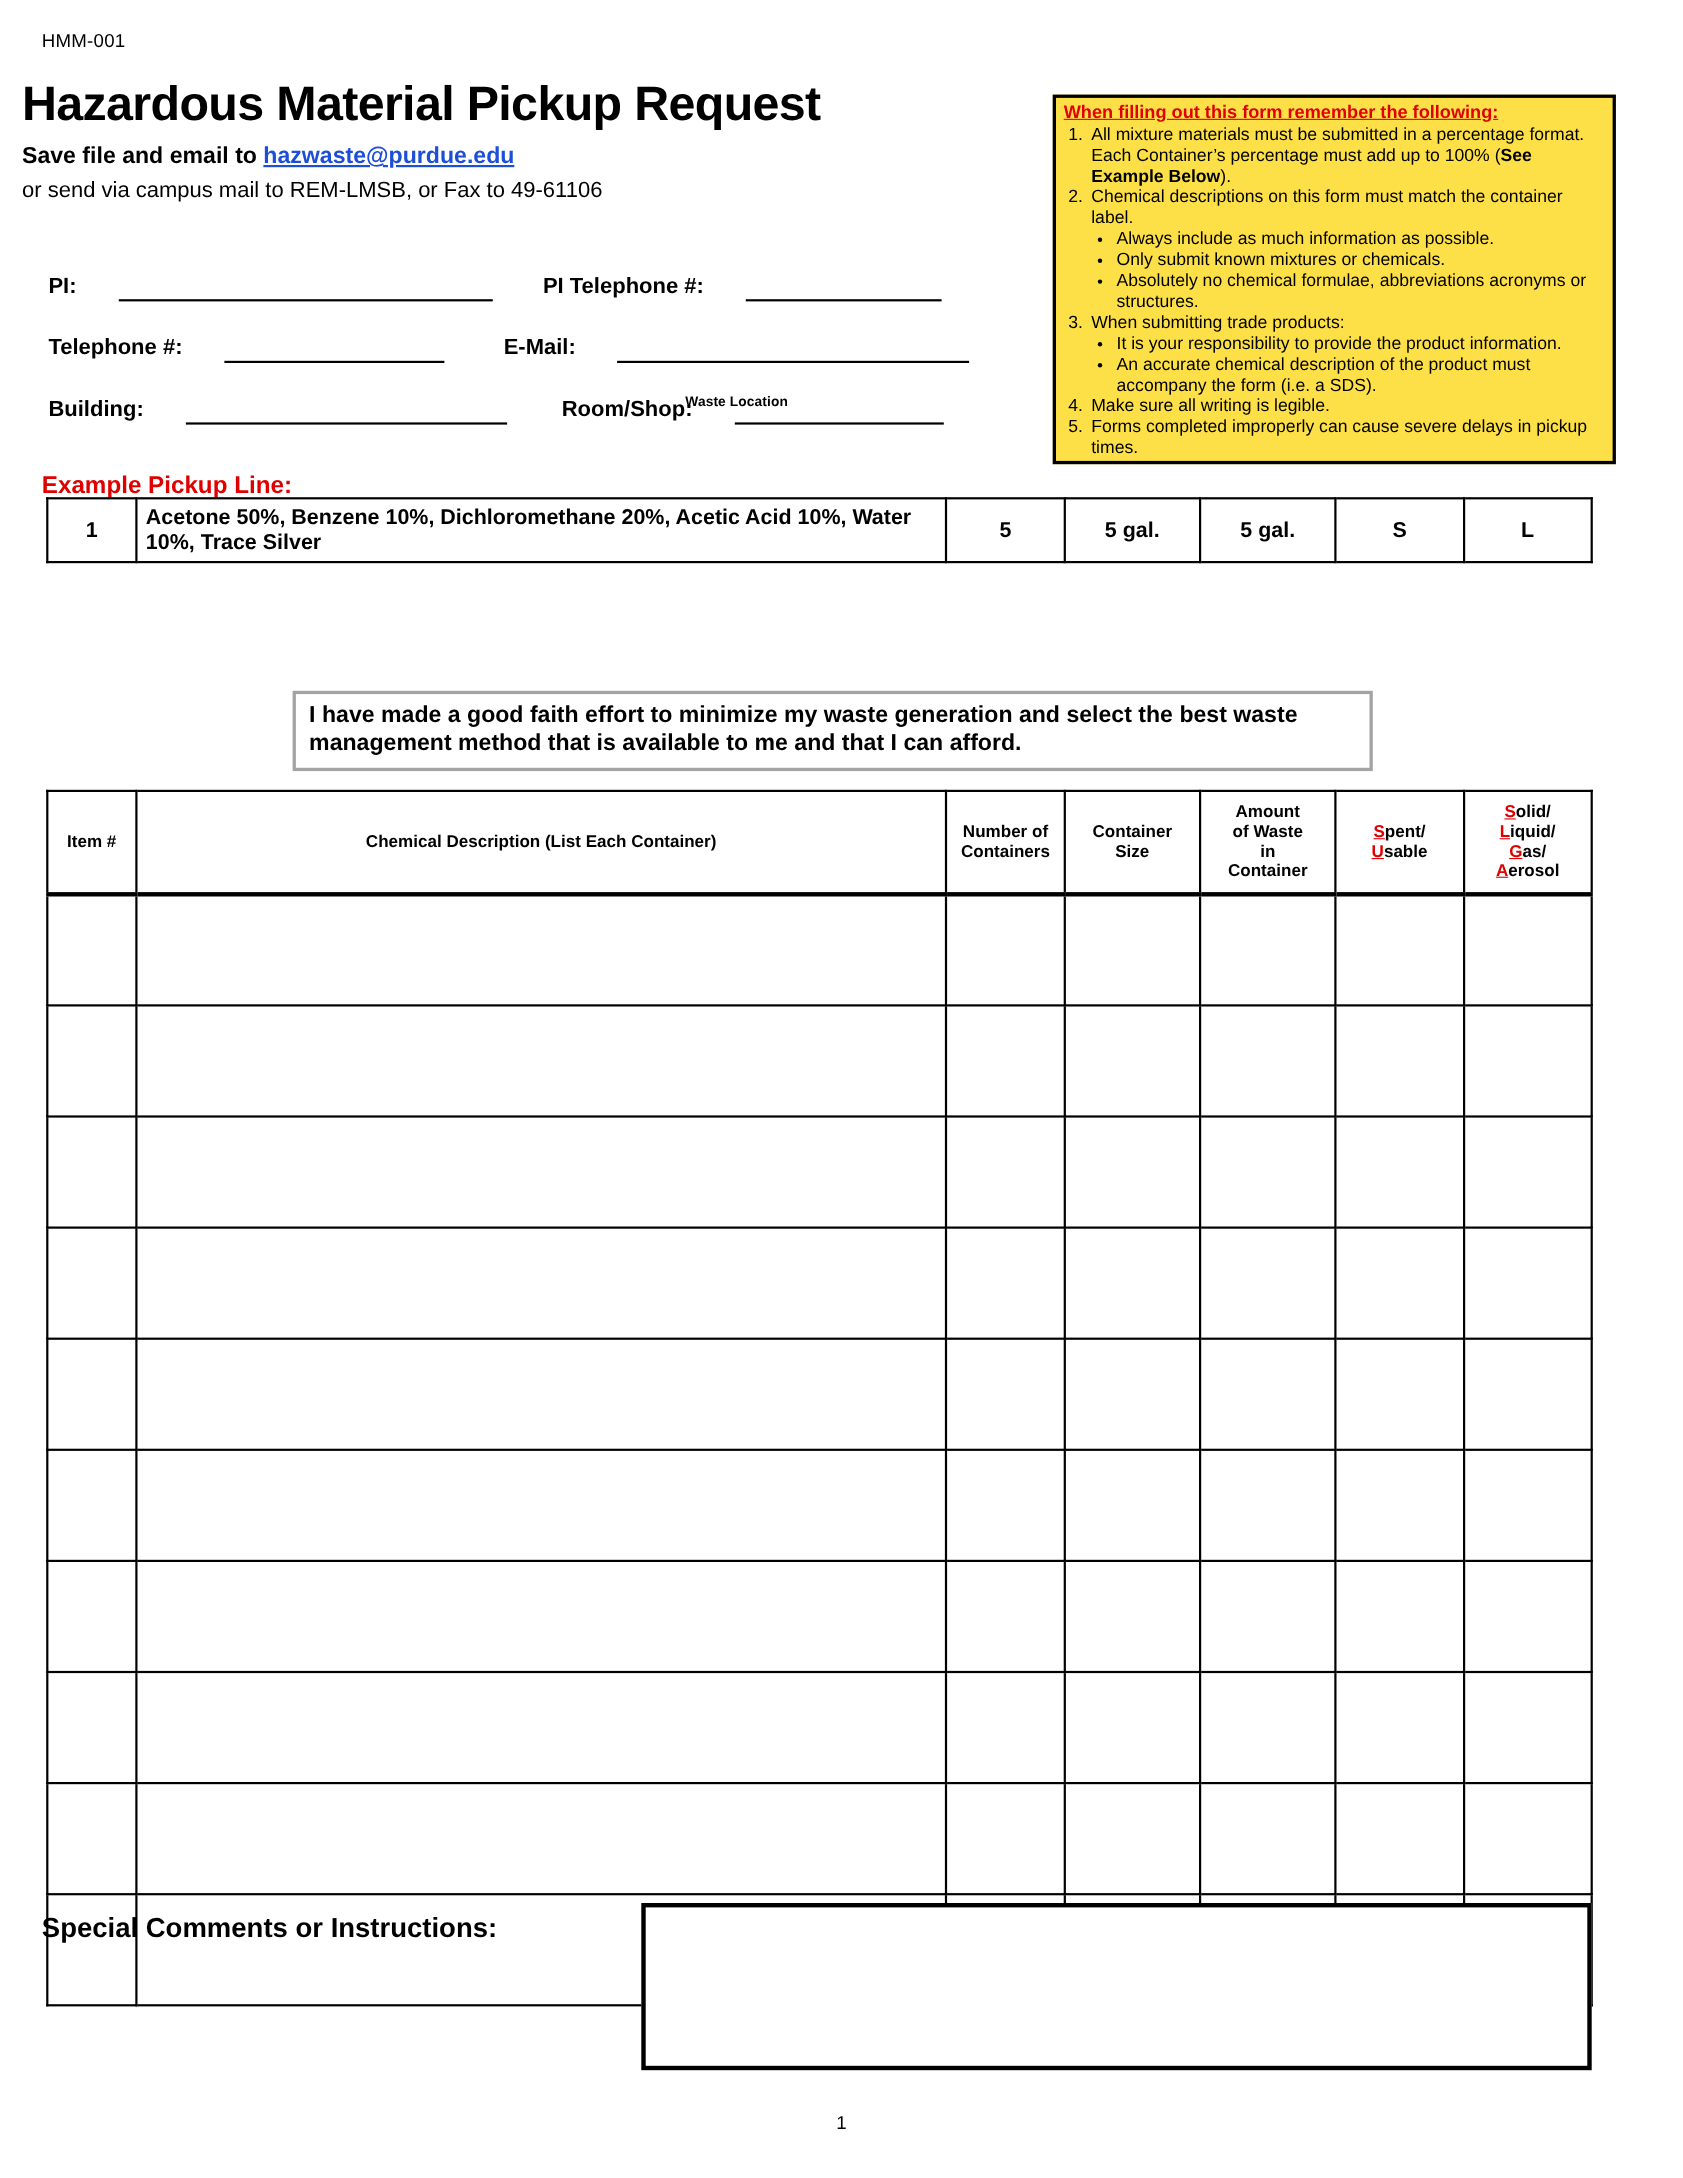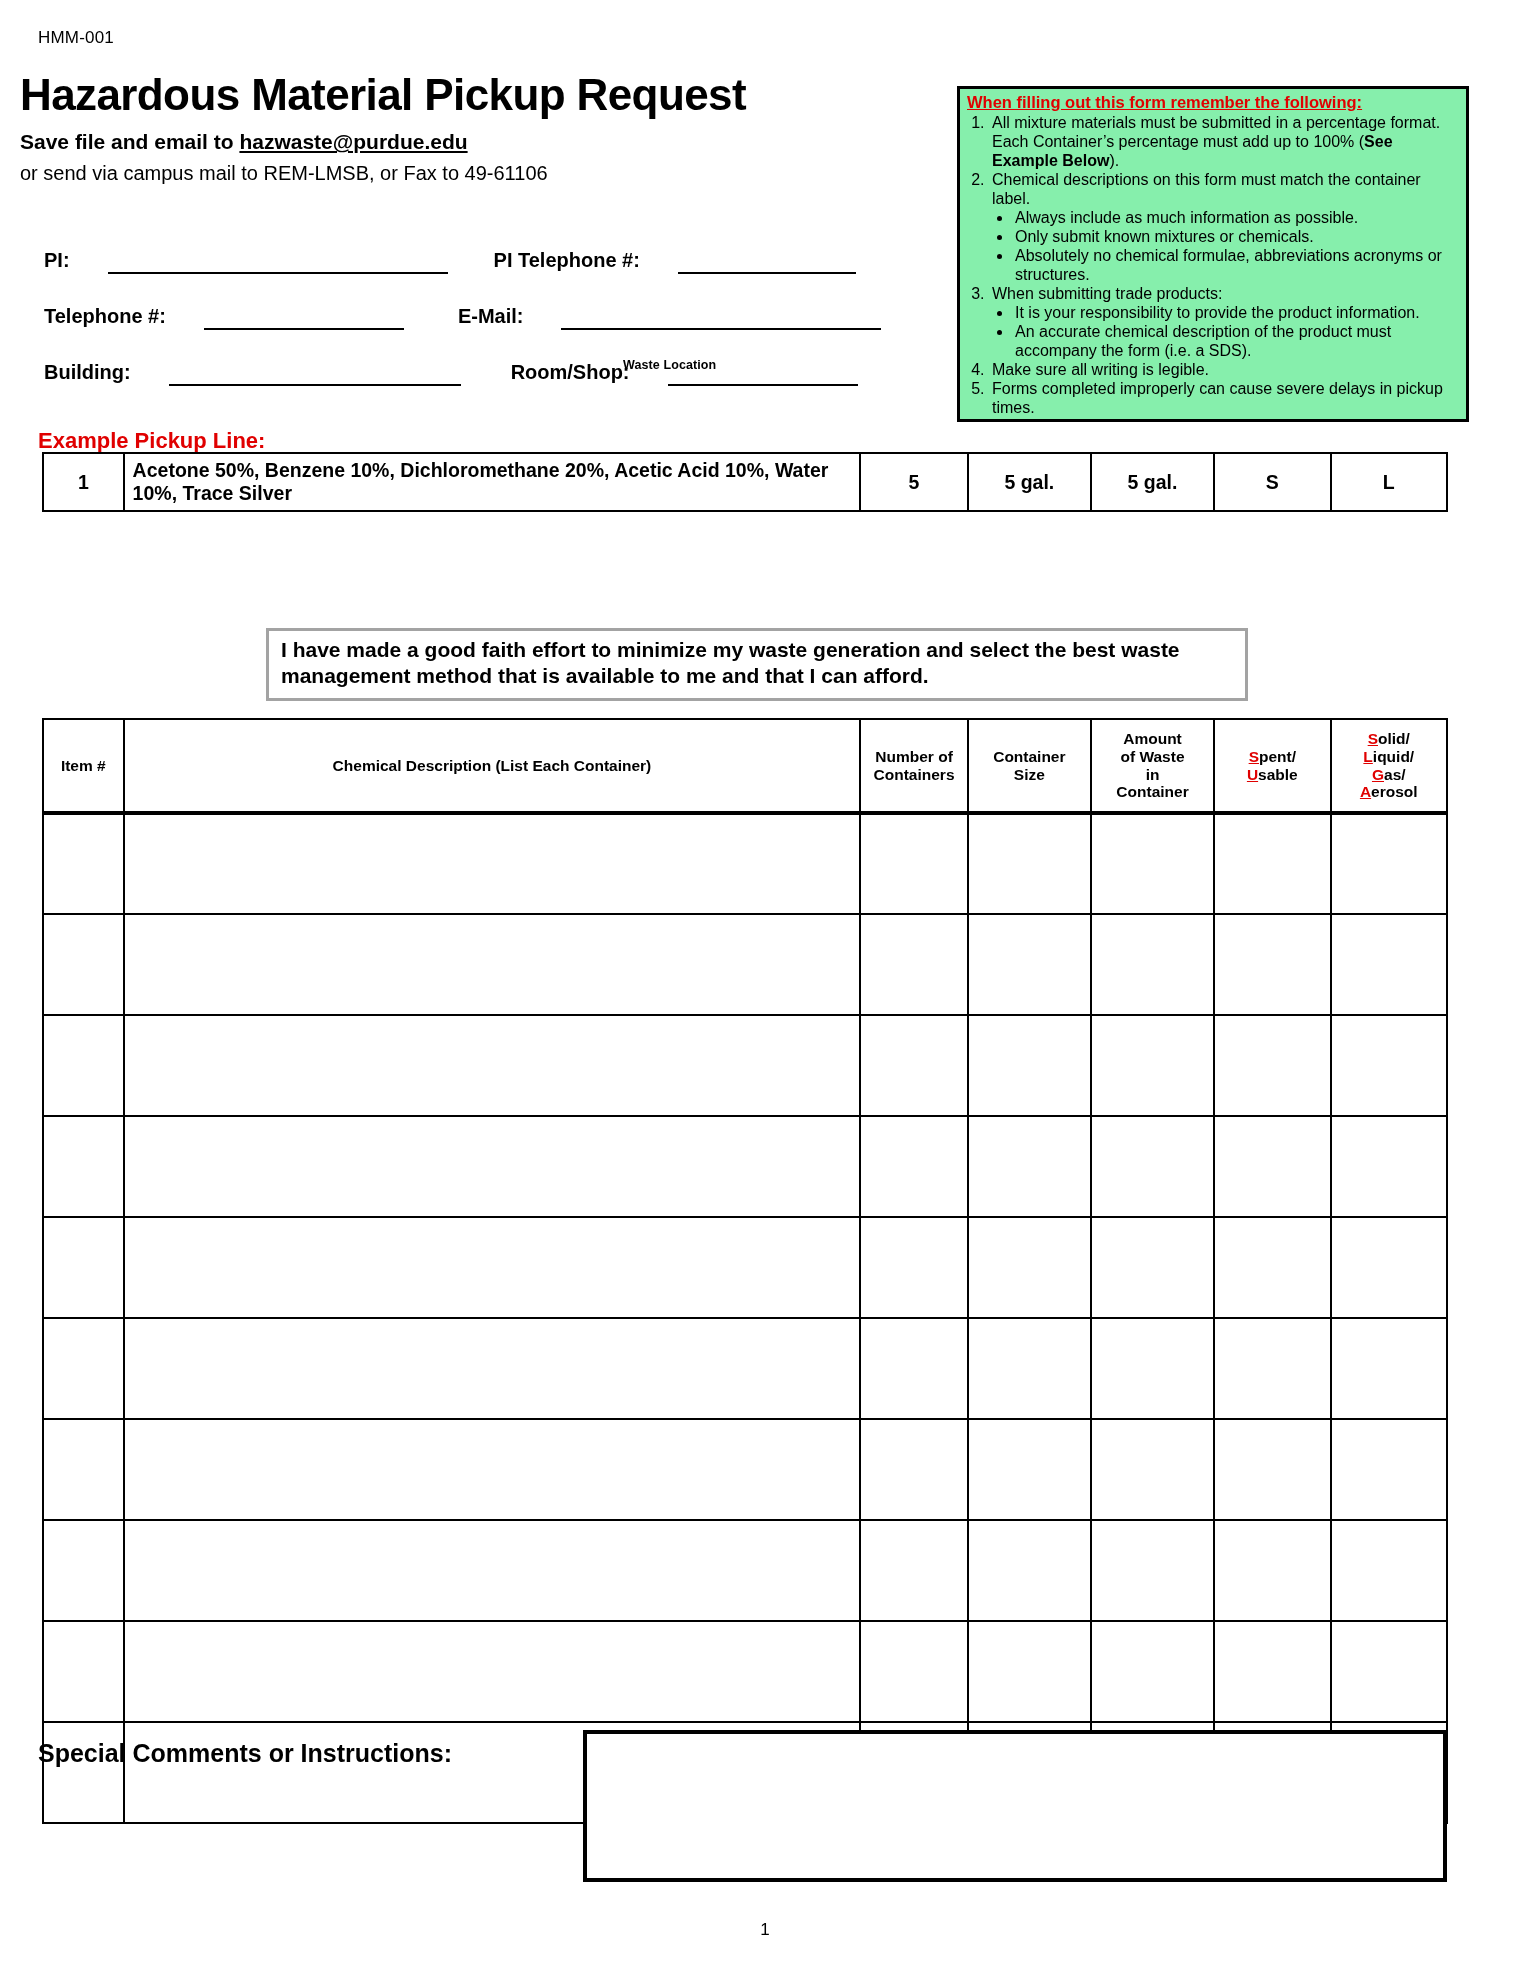--- a/index.html
+++ b/index.html
@@ -46,41 +46,41 @@
     letter-spacing: -0.6px;
     line-height: 1.05;
     margin: 0;
   }
   .subtitle-1 {
     font-size: 21px;
     font-weight: bold;
     margin-top: 12px;
   }
   .subtitle-1 .mail-link {
-    color: #000000;
+    color: #1d4ed8;
     text-decoration: underline;
     font-weight: bold;
   }
   .subtitle-2 {
     font-size: 20px;
     font-weight: normal;
     margin-top: 8px;
   }
 
   
   .instr-box {
     position: absolute;
     left: 957px;
     top: 86px;
     width: 512px;
     height: 336px;
     border: 3px solid #000;
     box-sizing: border-box;
     padding: 4px 7px 3px 7px;
-    background: #86efac;
+    background: #fde047;
   }
   .instr-head {
     color: #E00000;
     font-weight: bold;
     font-size: 16.5px;
     text-decoration: underline;
     line-height: 1.15;
     margin-bottom: 1px;
   }
   ol.instr-list {

